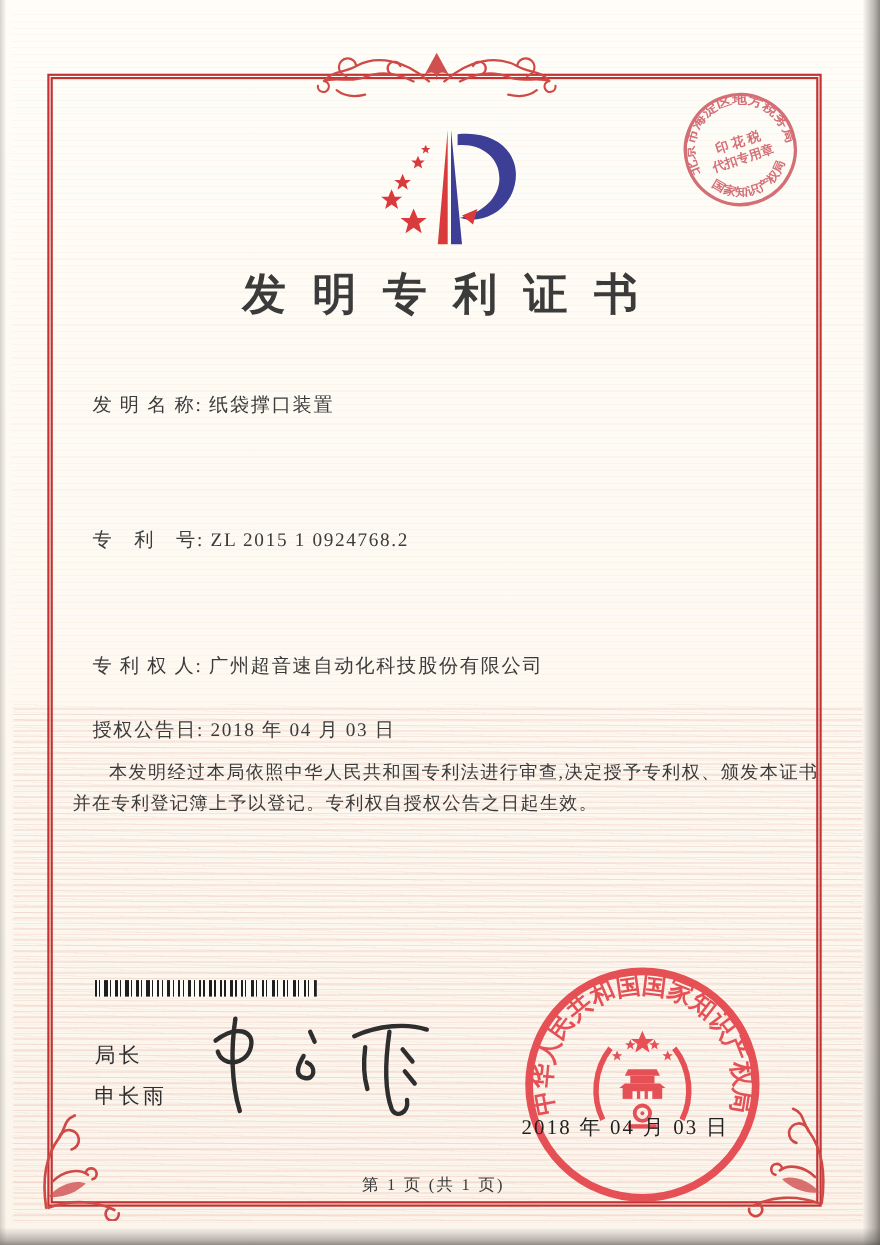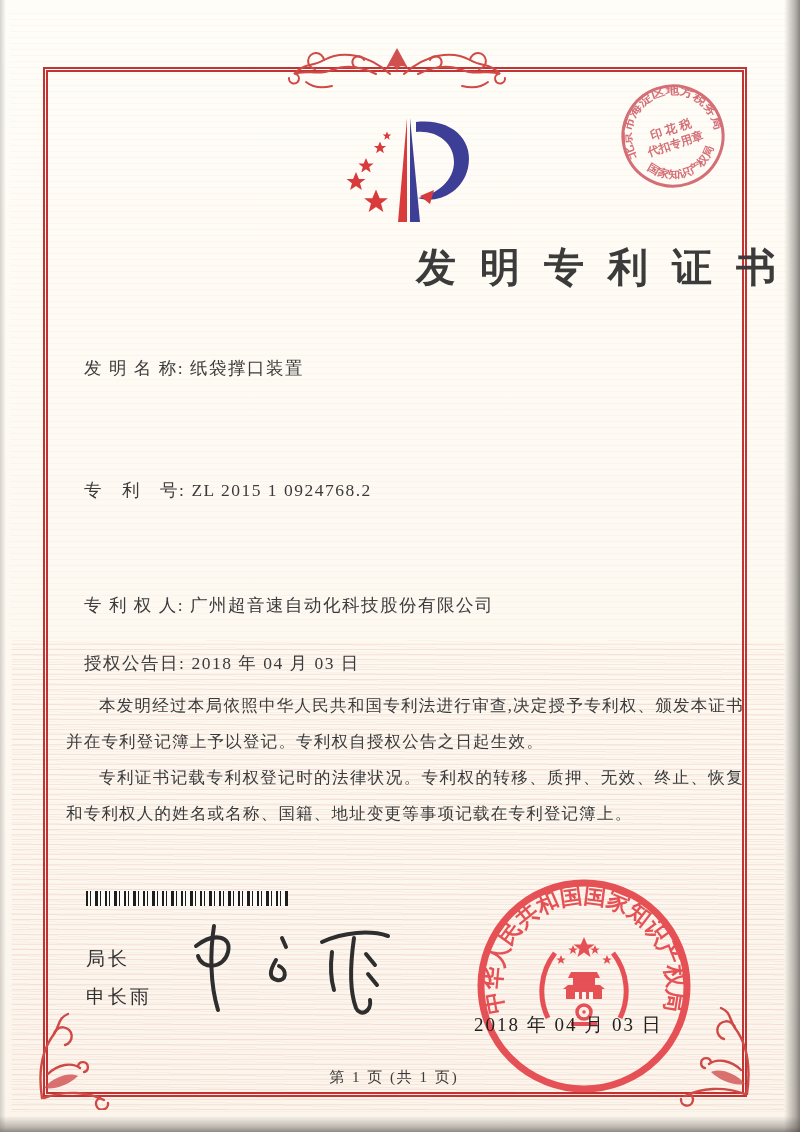--- a/index.html
+++ b/index.html
@@ -14,27 +14,27 @@
     background:repeating-linear-gradient(0deg,rgba(226,148,138,0.18) 0 1px,rgba(255,255,255,0) 1px 5px),
                repeating-linear-gradient(2deg,rgba(226,148,138,0.08) 0 1px,rgba(255,255,255,0) 1px 7px);}
   
   .frame{left:43px;top:67px;width:704px;height:1030px;box-sizing:border-box;
          border:5px double #c23434;z-index:2;}
   .orn{z-index:3;}
   .orn svg{display:block;}
   
   .cert-number{left:74px;top:132px;font-size:17px;letter-spacing:4px;color:#3c3c3c;z-index:4;}
   .logo{left:332px;top:110px;z-index:4;}
-  .title{left:0;top:240px;width:800px;text-align:right;font-size:40px;font-weight:600;
+  .title{left:0;top:240px;width:800px;text-align:center;font-size:40px;font-weight:600;
          letter-spacing:24px;text-indent:24px;color:#3b3b3b;z-index:4;}
   
   .field{left:84px;font-size:17.5px;letter-spacing:1.5px;color:#3b3b3b;z-index:4;white-space:nowrap;}
   .field .lab{margin-right:6px;}
   
-  .bodytext{left:66px;top:688px;width:678px;z-index:4;font-size:16.5px;line-height:36px;
+  .bodytext{left:66px;top:688px;width:678px;z-index:4;font-size:16.5px;line-height:28px;
             letter-spacing:1.2px;color:#3a3a3a;text-align:justify;}
   .bodytext p{margin:0;text-indent:2em;}
   
   .barcode{left:86px;top:891px;width:202px;height:15px;z-index:4;
     background:repeating-linear-gradient(90deg,#1e1e1e 0 2px,#fdfbf6 2px 4px,#1e1e1e 4px 5px,
       #fdfbf6 5px 9px,#1e1e1e 9px 12px,#fdfbf6 12px 14px,#1e1e1e 14px 15px,#fdfbf6 15px 19px);}
   
   .director-label{left:86px;top:946px;font-size:19px;letter-spacing:3px;color:#2f2f2f;z-index:5;}
   .director-name{left:86px;top:984px;font-size:19px;letter-spacing:3px;color:#2f2f2f;z-index:5;}
   .signature{left:180px;top:912px;z-index:5;}
@@ -144,21 +144,20 @@
   </div>
   <div class="abs field" style="top:593px;">
     <span class="lab">专 利 权 人:</span><span>广州超音速自动化科技股份有限公司</span>
   </div>
   <div class="abs field" style="top:651px;">
     <span class="lab">授权公告日:</span><span>2018 年 04 月 03 日</span>
   </div>
 
   <div class="abs bodytext">
     <p>本发明经过本局依照中华人民共和国专利法进行审查,决定授予专利权、颁发本证书并在专利登记簿上予以登记。专利权自授权公告之日起生效。</p>
-    <p>专利证书记载专利权登记时的法律状况。专利权的转移、质押、无效、终止、恢复和专利权人的姓名或名称、国籍、地址变更等事项记载在专利登记簿上。</p>
   </div>
 
   <div class="abs barcode"></div>
 
   <div class="abs director-label">局长</div>
   <div class="abs director-name">申长雨</div>
   <div class="abs signature">
     <svg width="235" height="110" viewBox="0 0 235 110">
       <g stroke="#2e2e2e" stroke-width="4" fill="none" stroke-linecap="round" stroke-linejoin="round">
         <path d="M34,14 C30,40 30,72 38,98"></path>

